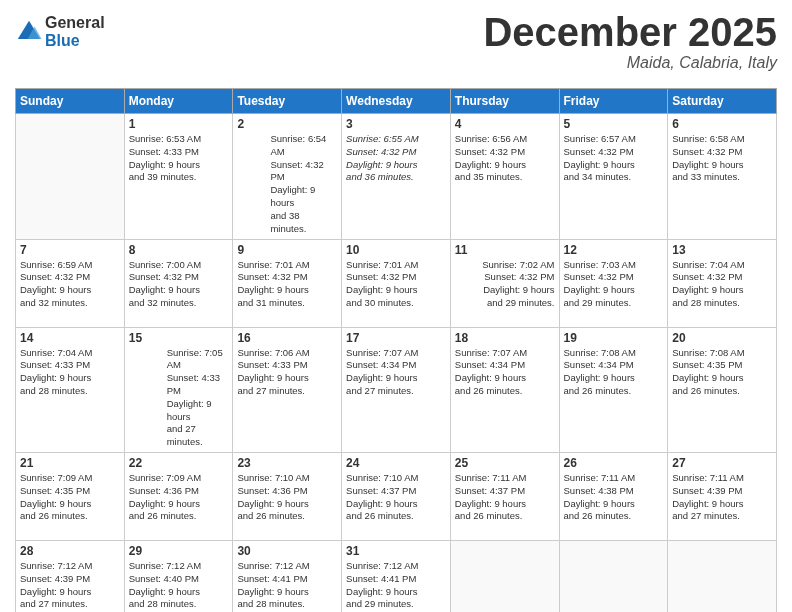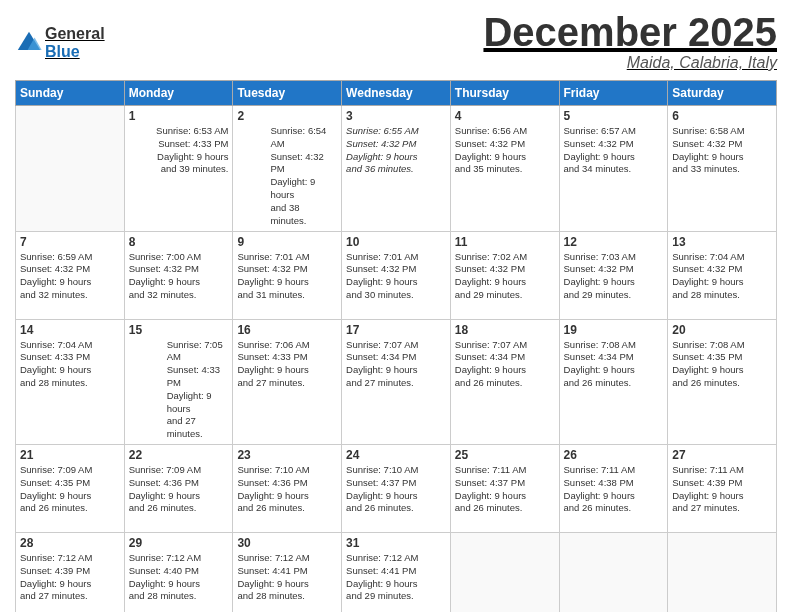--- a/index.html
+++ b/index.html
@@ -11,24 +11,23 @@
       overflow: hidden;
     }
     .page {
       width: 792px;
       height: 612px;
       background: #fff;
       padding: 10px 15px 10px 15px;
     }
     .header {
       display: flex;
-      align-items: center;
+      align-items: flex-start;
       justify-content: space-between;
-      margin-bottom: 8px;
-      text-decoration: underline;
+      margin-bottom: 16px;
     }
     .logo {
       display: flex;
       align-items: center;
       margin-top: 4px;
     }
     .logo-text {
       display: flex;
       flex-direction: column;
       line-height: 1.1;
@@ -130,21 +129,21 @@
           <th>Thursday</th>
           <th>Friday</th>
           <th>Saturday</th>
         </tr>
     </thead>
     <tbody id="calendar-body">
     <tr>
           <td class="empty"></td>
           <td>
             <span class="day-num">1</span>
-            <div class="day-info" style="white-space: pre-line; text-align: right;">Sunrise: 6:53 AM
+            <div class="day-info" style="white-space: pre-line;">Sunrise: 6:53 AM
 Sunset: 4:33 PM
 Daylight: 9 hours
 and 39 minutes.</div>
           </td>
           <td>
             <span class="day-num">2</span>
             <div class="day-info" style="white-space: pre-line; margin-left: 33px;">Sunrise: 6:54 AM
 Sunset: 4:32 PM
 Daylight: 9 hours
 and 38 minutes.</div>
@@ -202,21 +201,21 @@
           </td>
           <td>
             <span class="day-num">10</span>
             <div class="day-info" style="white-space: pre-line;">Sunrise: 7:01 AM
 Sunset: 4:32 PM
 Daylight: 9 hours
 and 30 minutes.</div>
           </td>
           <td>
             <span class="day-num">11</span>
-            <div class="day-info" style="white-space: pre-line;">Sunrise: 7:02 AM
+            <div class="day-info" style="white-space: pre-line; text-align: right;">Sunrise: 7:02 AM
 Sunset: 4:32 PM
 Daylight: 9 hours
 and 29 minutes.</div>
           </td>
           <td>
             <span class="day-num">12</span>
             <div class="day-info" style="white-space: pre-line;">Sunrise: 7:03 AM
 Sunset: 4:32 PM
 Daylight: 9 hours
 and 29 minutes.</div>

